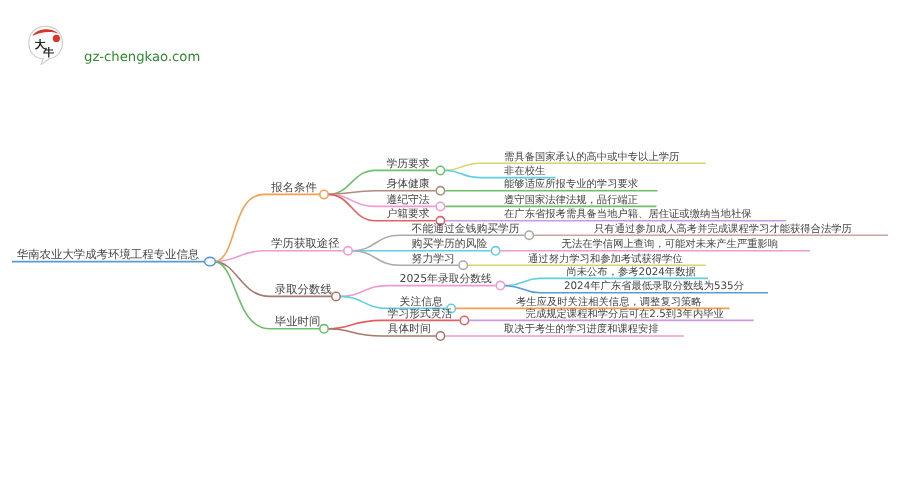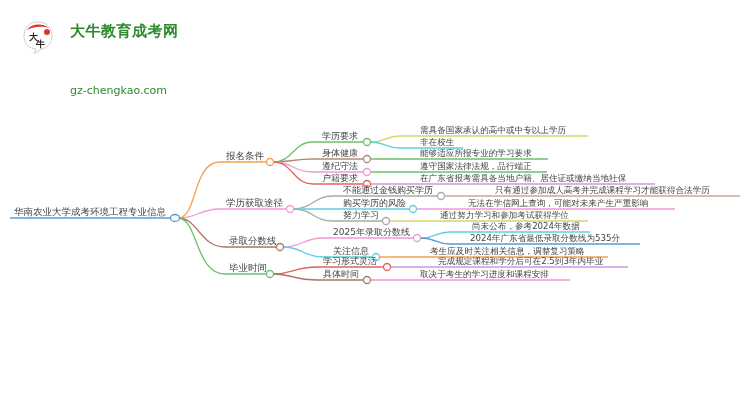--- a/index.html
+++ b/index.html
@@ -3,40 +3,39 @@
   <meta charset="utf-8">
   <style>
     html, body { margin: 0; padding: 0; background: #ffffff; }
     body { width: 750px; height: 410px; position: relative; overflow: hidden;
            font-family: "DejaVu Sans", "Liberation Sans", sans-serif; }
     .logo { position: absolute; left: 18px; top: 18px; width: 160px; height: 40px; }
     .logo-badge { position: absolute; left: 4px; top: 2px; width: 32px; height: 34px; }
     .logo-title { position: absolute; left: 52px; top: 4px; font-size: 15px; font-weight: bold;
                   color: #2f8a2f; letter-spacing: 0.5px; white-space: nowrap; }
     .logo-url { position: absolute; left: 52px; top: 23px; font-size: 11px; color: #2f8a2f;
-                white-space: nowrap; margin-top: 43px; }
+                white-space: nowrap; }
     .mindmap { position: absolute; left: 0; top: 0; width: 750px; height: 410px; }
     .mindmap text { font-family: "DejaVu Sans", "Liberation Sans", sans-serif; fill: #444; }
     .t-root { font-size: 9.5px; }
     .t-l1 { font-size: 9.5px; }
     .t-l2 { font-size: 9px; }
     .t-l3 { font-size: 8.6px; }
   </style>
 </head>
 <body>
 
 <div class="logo">
   <svg class="logo-badge" viewBox="0 0 32 34">
     <path d="M16 2 C7 2 2 8 2 16 C2 24 8 29 14 29 L12 34 L19 29 C26 28 30 22 30 16 C30 8 25 2 16 2 Z" fill="#ffffff" stroke="#cfcfcf" stroke-width="1"></path>
     <path d="M5 10 C8 4 20 2 27 8 C22 6 12 6 5 10 Z" fill="#d9372a"></path>
     <circle cx="25" cy="12" r="3" fill="#d9372a"></circle>
     <text x="7" y="20" font-size="9" fill="#222" font-weight="bold" font-family="DejaVu Serif, serif">大</text>
     <text x="14" y="27" font-size="9" fill="#222" font-weight="bold" font-family="DejaVu Serif, serif">牛</text>
   </svg>
-  <div class="logo-title">大牛教育成考网</div>
   <div class="logo-url">gz-chengkao.com</div>
 </div>
 
 <svg class="mindmap" viewBox="0 0 750 410">
   <g fill="none" stroke-width="1.3">
 
     <path d="M10 218 H173" stroke="#5b9bd5"></path>
 
     <path d="M178 218 C198 218, 192 162, 220 162 H268" stroke="#f5a04f"></path>
     <path d="M178 218 C198 218, 200 209, 220 209 H288" stroke="#f09ad2"></path>

